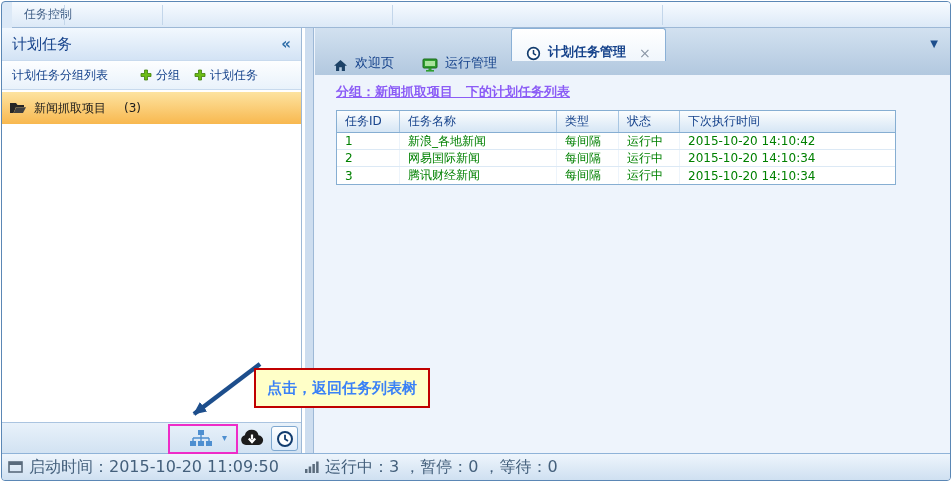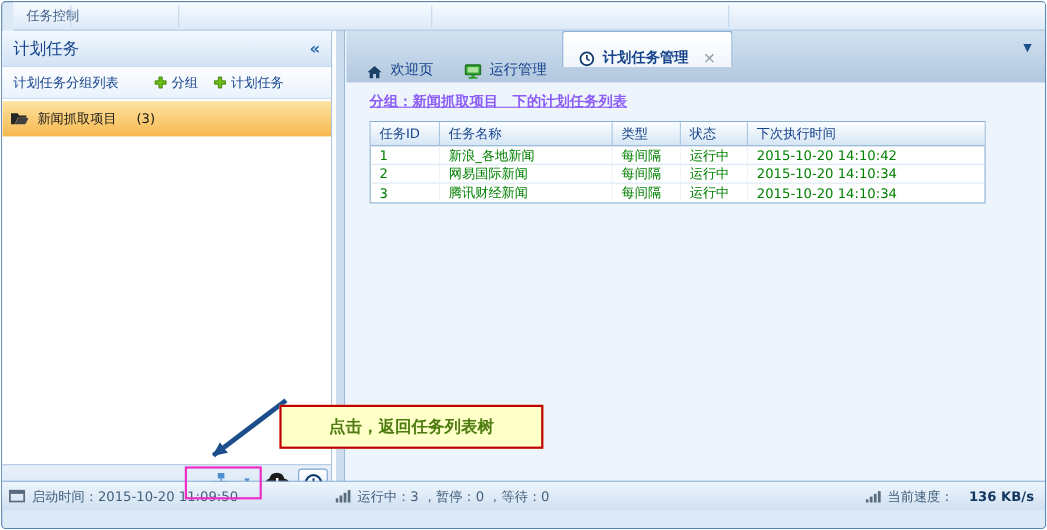--- a/index.html
+++ b/index.html
@@ -62,36 +62,36 @@
          border-bottom:1px solid #86aed2; color:#15428b; }
   .trh > div { display:flex; align-items:center; padding-left:8px; border-right:1px solid #a8c6e2; }
   .trh > div:last-child { border-right:none; }
   .tr { display:flex; height:17px; border-bottom:1px solid #dce9f5; color:#008000; }
   .tr:last-child { border-bottom:none; }
   .tr > div { display:flex; align-items:center; padding-left:8px; border-right:1px solid #edf4fb; overflow:hidden; }
   .tr > div:last-child { border-right:none; }
   .c0 { width:63px; } .c1 { width:157px; } .c2 { width:62px; } .c3 { width:61px; } .c4 { flex:1; }
 
   
-  .status-bar { position:absolute; left:0; right:0; bottom:16px; height:27px;
+  .status-bar { position:absolute; left:0; right:0; bottom:0; height:27px;
                 background:linear-gradient(#eef5fc,#cfe0f1); border-top:1px solid #8fb3d8;
-                display:flex; align-items:center; color:#44607c; font-size:12px; }
+                display:flex; align-items:center; color:#44607c; font-size:16px; }
   .sb-item { display:flex; align-items:center; gap:6px; }
   .sb-start { position:absolute; left:6px; }
   .sb-run { position:absolute; left:303px; }
   .sb-speed { position:absolute; right:10px; }
   .sb-speed .val { font-weight:bold; color:#12365f; margin-left:8px; }
 
   
   .magenta-box { position:absolute; left:166px; top:422px; width:70px; height:30px;
                  border:2px solid #ee2cc8; z-index:5; pointer-events:none; }
   .anno-arrow { position:absolute; left:170px; top:356px; z-index:6; pointer-events:none; }
-  .anno-tooltip { position:absolute; left:252px; top:366px; width:240px; height:40px; z-index:7;
+  .anno-tooltip { position:absolute; left:252px; top:366px; width:176px; height:40px; z-index:7;
                   background:#ffffc8; border:2px solid #c00000; display:flex; align-items:center;
-                  justify-content:center; font-size:15px; font-weight:bold; color:#4d7c0f; }
+                  justify-content:center; font-size:15px; font-weight:bold; color:#3b82f6; }
   svg { display:block; }
 </style>
 </head>
 <body>
 
 <div class="window">
 
   <div class="ribbon">
     <span class="ribbon-tab">任务控制</span>
     <span class="ribbon-sep" style="left:52px"></span>
@@ -249,32 +249,20 @@
       <span>
         <svg width="14" height="12" viewBox="0 0 14 12">
           <rect x="0" y="8" width="2.5" height="4" fill="#5a6b7c"></rect>
           <rect x="3.7" y="5.5" width="2.5" height="6.5" fill="#5a6b7c"></rect>
           <rect x="7.4" y="3" width="2.5" height="9" fill="#5a6b7c"></rect>
           <rect x="11.1" y="0.5" width="2.5" height="11.5" fill="#5a6b7c"></rect>
         </svg>
       </span>
       <span>运行中：3 ，暂停：0 ，等待：0</span>
     </span>
-    <span class="sb-item sb-speed">
-      <span>
-        <svg width="14" height="12" viewBox="0 0 14 12">
-          <rect x="0" y="9" width="2.5" height="3" fill="#5a6b7c"></rect>
-          <rect x="3.7" y="6.5" width="2.5" height="5.5" fill="#5a6b7c"></rect>
-          <rect x="7.4" y="4" width="2.5" height="8" fill="#5a6b7c"></rect>
-          <rect x="11.1" y="1.5" width="2.5" height="10.5" fill="#5a6b7c"></rect>
-        </svg>
-      </span>
-      <span>当前速度：</span>
-      <span class="val">136 KB/s</span>
-    </span>
   </div>
 
   <div class="magenta-box"></div>
   <div class="anno-arrow">
     <svg width="92" height="68" viewBox="0 0 92 68">
       <defs>
         <marker id="ah" markerUnits="userSpaceOnUse" markerWidth="16" markerHeight="16" refX="12" refY="6" orient="auto">
           <path d="M0,0 L13,6 L0,12 Z" fill="#1d4e8c"></path>
         </marker>
       </defs>

